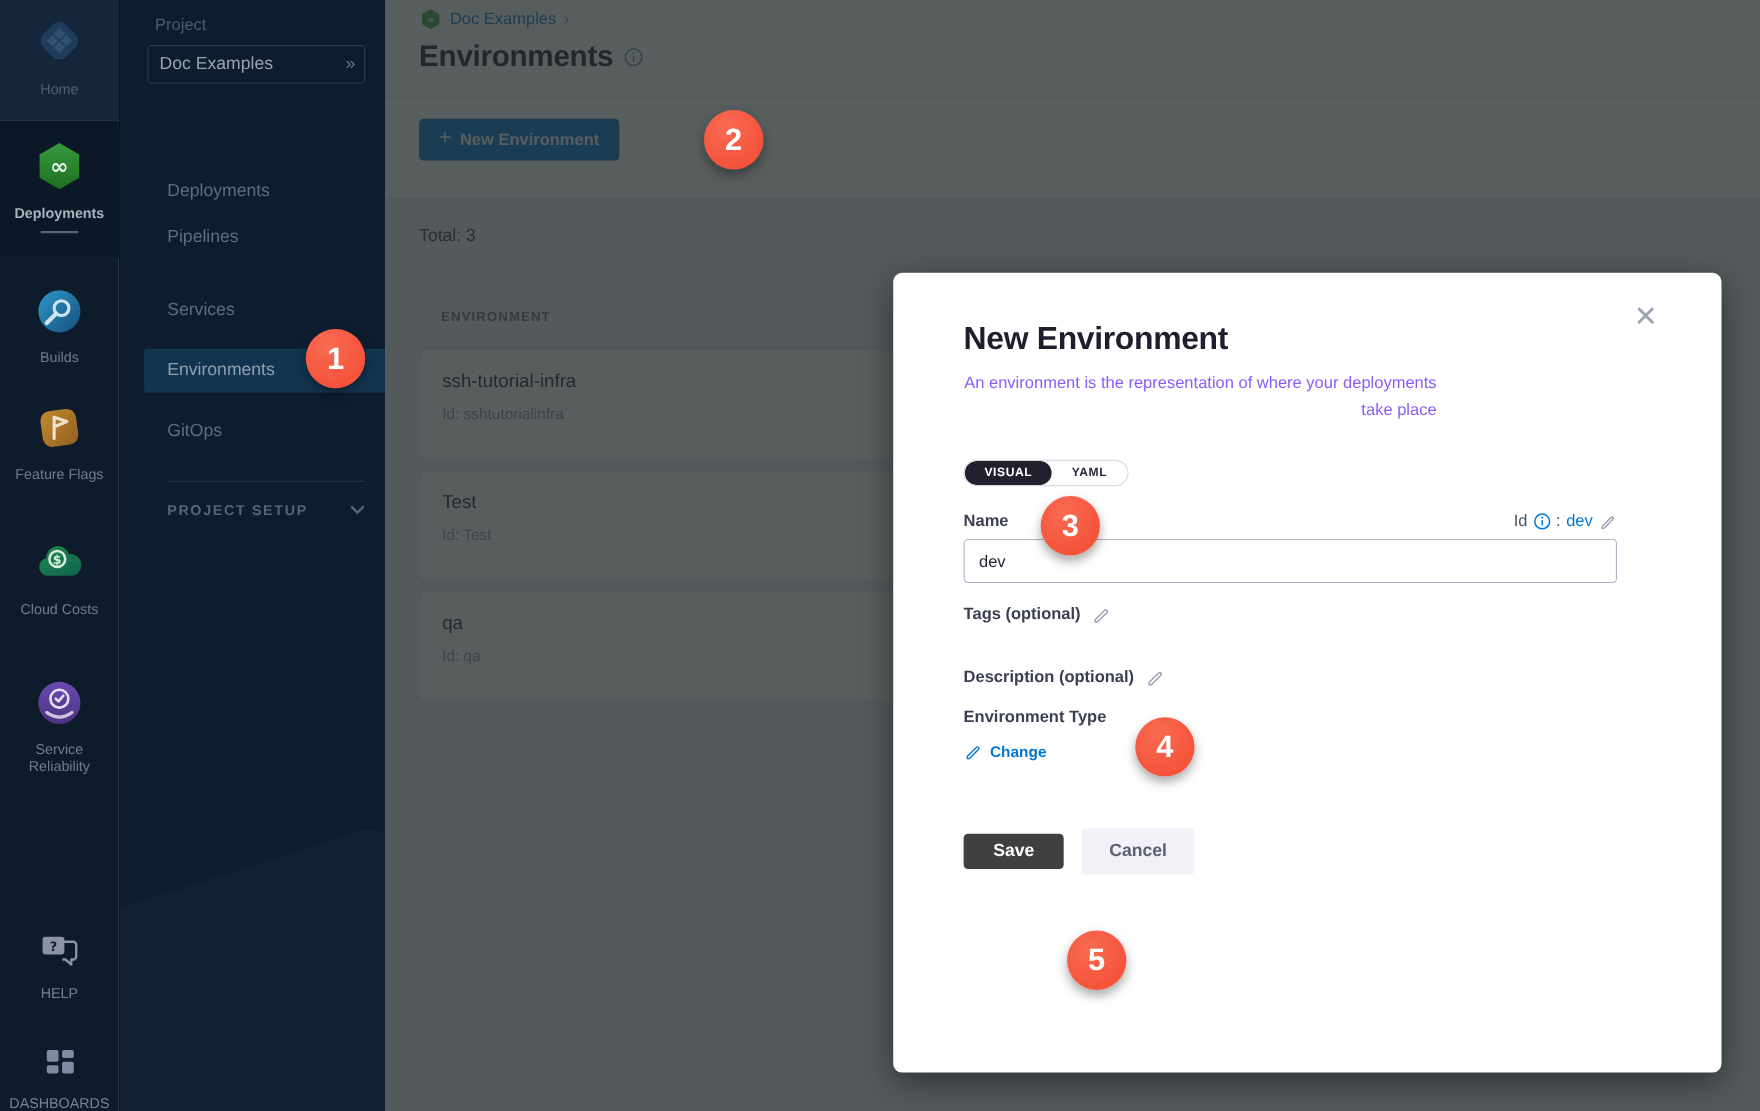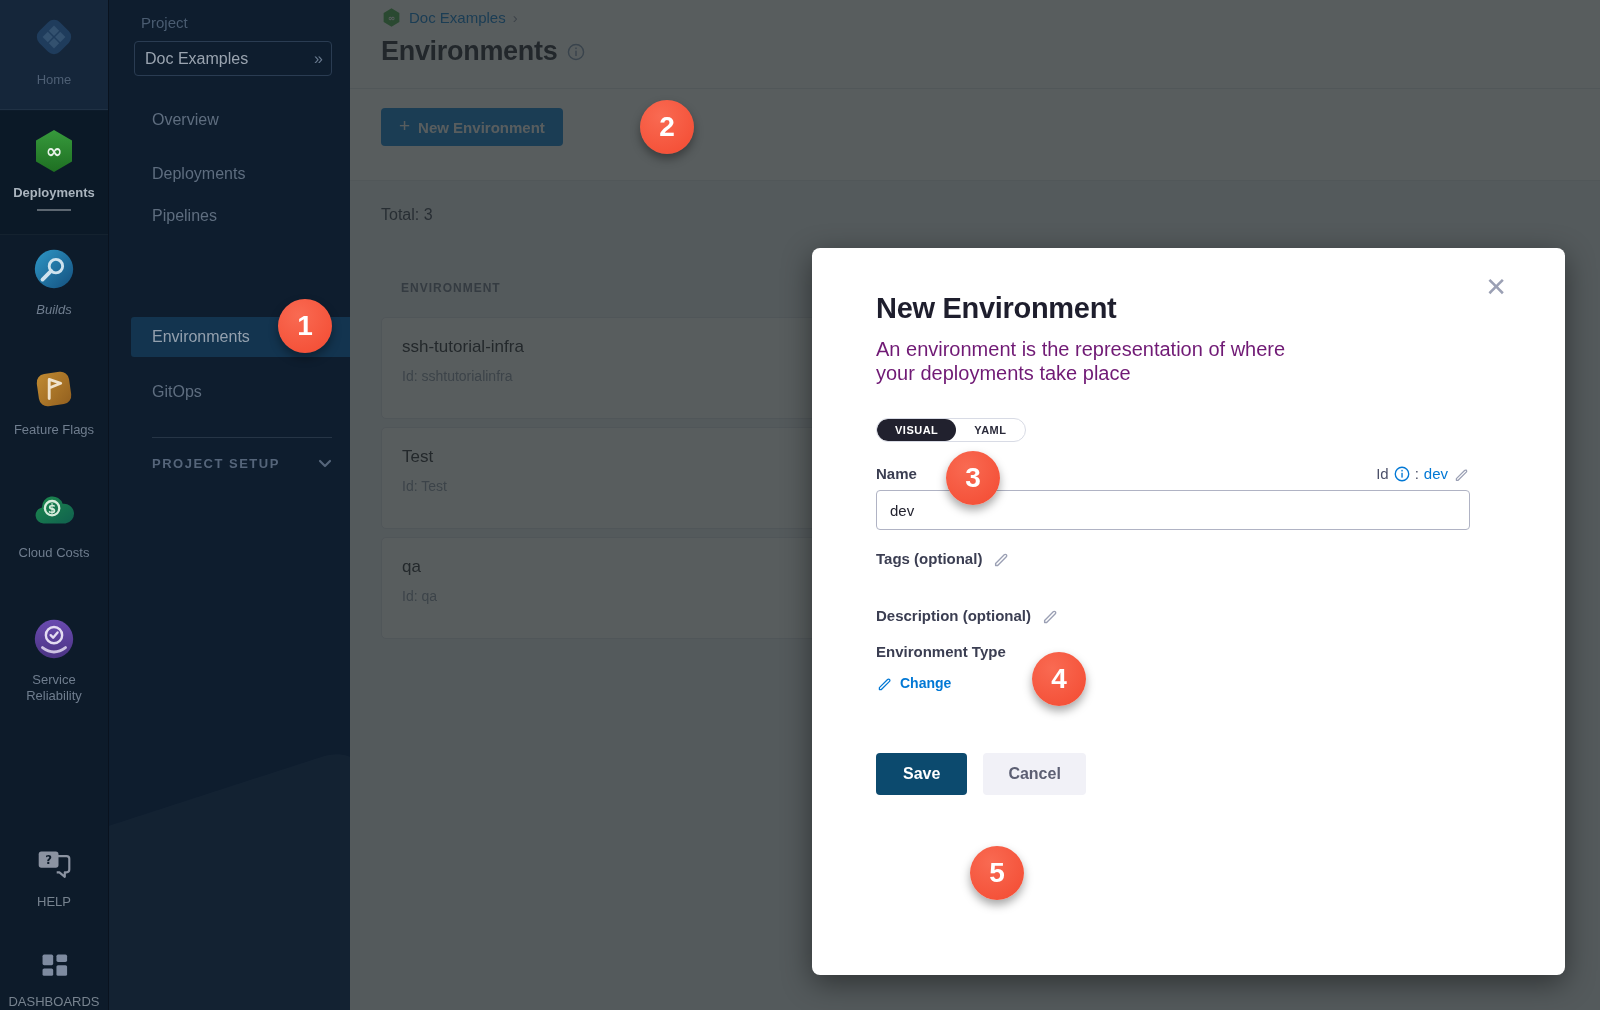--- a/index.html
+++ b/index.html
@@ -50,39 +50,39 @@
   .env-name { font-size:17px; color:#22222a; }
   .env-id { font-size:14px; color:#8a93a6; margin-top:11px; }
 
   
   .dim { position:absolute; left:350px; top:0; width:1250px; height:1010px; background:rgba(36,42,44,.76); z-index:10; }
 
   
   .modal { position:absolute; left:812px; top:248px; width:753px; height:727px; background:#fff; border-radius:8px; box-shadow:0 8px 30px rgba(0,0,0,.45); z-index:20; padding:44px 95px 0 64px; }
   .modal-close { position:absolute; top:26px; right:58px; font-size:26px; color:#9ba0b4; font-weight:300; cursor:pointer; line-height:1; }
   .m-title { font-size:29px; font-weight:bold; color:#1e1e2d; letter-spacing:-.3px; }
-  .m-sub { margin-top:12px; width:430px; font-size:20px; line-height:24px; color:#701a75; }
+  .m-sub { margin-top:12px; width:430px; font-size:15px; line-height:24px; color:#8b5cf6;text-align:right; }
   .m-toggle { margin-top:33px; display:inline-flex; border:1px solid #d8dbe5; border-radius:999px; height:24px; overflow:hidden; }
   .m-toggle .seg { font-size:11px; font-weight:bold; letter-spacing:.5px; line-height:22px; padding:0 18px; color:#2a2a3a; cursor:pointer; }
   .m-toggle .seg.sel { background:#21212e; color:#fff; border-radius:999px; }
   .name-row { margin-top:23px; display:flex; justify-content:space-between; align-items:center; }
   .lbl { font-size:15px; font-weight:bold; color:#3b3e52; }
   .id-row { display:flex; align-items:center; gap:5px; font-size:15px; }
   .id-row .id-k { color:#4c5069; }
   .id-row .id-sep { color:#4c5069; }
   .id-row .id-v { color:#0278d5; cursor:pointer; }
   .m-input { margin-top:8px; width:594px; height:40px; border:1px solid #b0b3c4; border-radius:4px; padding:0 13px; font-size:15px; color:#23232f; font-family:"Liberation Sans",sans-serif; outline:none; display:block; }
   .opt-row { display:flex; align-items:center; gap:10px; cursor:pointer; }
   .opt-desc { margin-top:39px; } .opt-tags { margin-top:19px; } .opt-type { margin-top:19px; }
   .type-row { margin-top:14px; display:flex; align-items:center; gap:27px; }
   .type-card { position:relative; width:107px; height:106px; background:#e9f6fe; border:1px solid #0278d5; border-radius:8px; display:flex; align-items:center; justify-content:center; text-align:center; font-size:14px; line-height:19px; color:#23232f; cursor:pointer; }
   .type-corner { position:absolute; top:-1px; right:-1px; width:34px; height:34px; border-top-right-radius:8px; overflow:hidden; }
   .change-link { display:flex; align-items:center; gap:7px; color:#0278d5; font-size:14px; font-weight:bold; cursor:pointer; }
   .m-btns { margin-top:62px; display:flex; align-items:center; gap:16px; }
-  .btn-save { height:42px; padding:0 27px; background:#0c4a6e; color:#fff; border:none; border-radius:4px; font-size:16px; font-weight:bold; font-family:"Liberation Sans",sans-serif; cursor:pointer; }
+  .btn-save { height:32px; padding:0 27px; background:#404040; color:#fff; border:none; border-radius:4px; font-size:16px; font-weight:bold; font-family:"Liberation Sans",sans-serif; cursor:pointer; }
   .btn-cancel { height:42px; padding:0 25px; background:#f1f1f7; color:#5c5f73; border:none; border-radius:4px; font-size:16px; font-weight:bold; font-family:"Liberation Sans",sans-serif; cursor:pointer; }
 
   
   .step { position:absolute; width:54px; height:54px; border-radius:50%; background:radial-gradient(circle at 38% 30%, #f96a52, #f34a31); color:#fff; font-size:28px; font-weight:bold; display:flex; align-items:center; justify-content:center; z-index:30; box-shadow:0 5px 10px rgba(0,0,0,.35); }
 </style>
 </head>
 <body>
 
 <div class="app">
 
@@ -112,21 +112,21 @@
               </linearGradient>
             </defs>
             <path d="M24 3 L42 13.5 V34.5 L24 45 L6 34.5 V13.5 Z" fill="url(#gG)"></path>
             <text x="24" y="31" text-anchor="middle" font-size="20" font-weight="bold" fill="#e9f3ea" font-family="DejaVu Sans,sans-serif">∞</text>
           </svg>
       </span>
       <span class="rail-label">Deployments</span>
       <span class="rail-underline"></span>
     </div>
 
-    <div class="rail-item" style="top:246px;font-style:italic;">
+    <div class="rail-item" style="top:260px;">
       <span class="ricon">
         <svg width="46" height="46" viewBox="0 0 48 48">
             <defs>
               <linearGradient id="gB" x1="0" y1="0" x2="1" y2="1">
                 <stop offset="0" stop-color="#2e97c6"></stop>
                 <stop offset="1" stop-color="#14507e"></stop>
               </linearGradient>
             </defs>
             <circle cx="24" cy="24" r="20" fill="url(#gB)"></circle>
             <circle cx="26" cy="21" r="7" fill="none" stroke="#cfe3ee" stroke-width="3"></circle>
@@ -211,23 +211,23 @@
     </div>
   </aside>
 
   <nav class="projnav">
     <div class="wave"></div>
     <div class="proj-label">Project</div>
     <div class="proj-selector">
       <span class="pname">Doc Examples</span>
       <span class="chev2">»</span>
     </div>
-    <div class="pn-item" style="top:100px;">Overview</div>
     <div class="pn-item" style="top:154px;">Deployments</div>
     <div class="pn-item" style="top:196px;">Pipelines</div>
+    <div class="pn-item" style="top:262px;">Services</div>
     <div class="pn-item active" style="top:317px;">Environments</div>
     <div class="pn-item" style="top:372px;">GitOps</div>
     <div class="pn-divider"></div>
     <div class="pn-setup">
       <svg width="14" height="10" viewBox="0 0 14 10">
           <path d="M2 2 l5 5 5-5" fill="none" stroke="#55657a" stroke-width="2.2" stroke-linecap="round" stroke-linejoin="round"></path>
         </svg>
       <span>PROJECT SETUP</span>
     </div>
   </nav>

